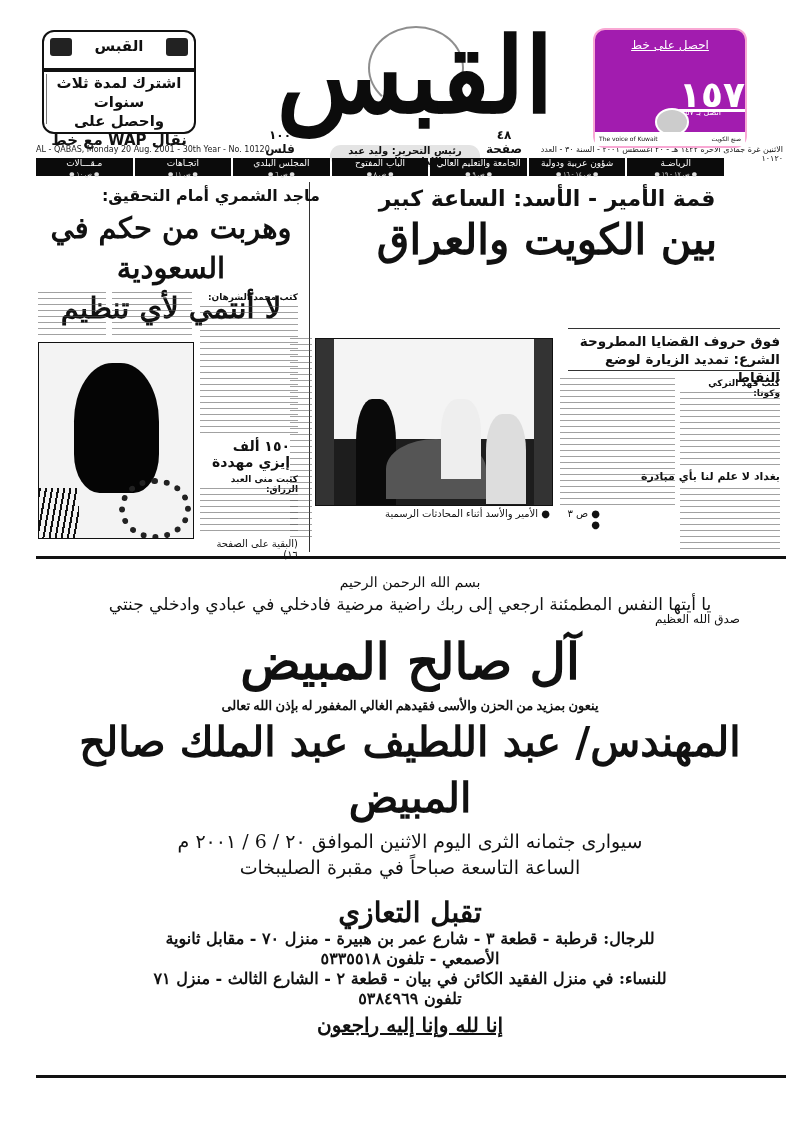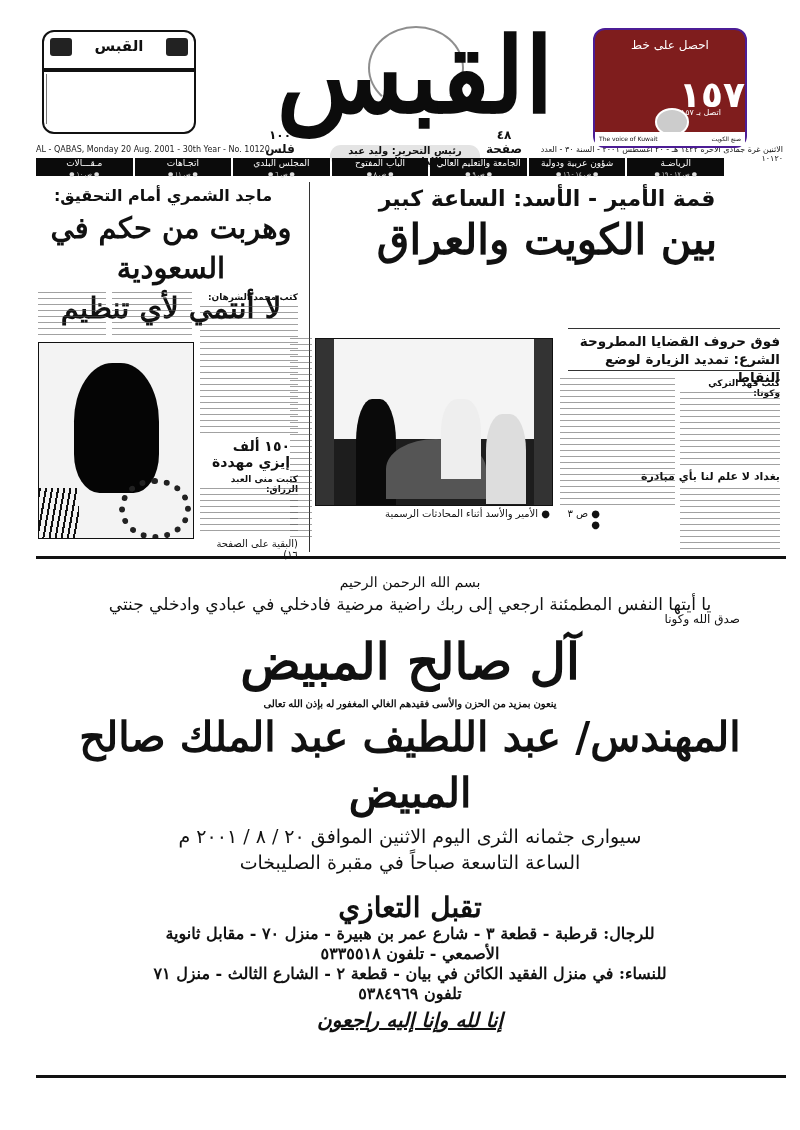--- a/index.html
+++ b/index.html
@@ -21,37 +21,37 @@
   .logo-text { position:absolute; left:0; right:0; top:-6px; text-align:center; font-family:"DejaVu Serif", serif;
                font-weight:bold; font-size:104px; line-height:120px; letter-spacing:-4px; color:#0c0c0c; }
   .sunburst { position:absolute; left:128px; top:4px; width:92px; height:80px; border-radius:50%;
               border:2px solid #333; border-bottom-color:transparent; opacity:.55; }
   .price { left:260px; top:128px; width:40px; text-align:center; font-size:12px; font-weight:bold; line-height:14px; }
   .pages { left:484px; top:128px; width:40px; text-align:center; font-size:12px; font-weight:bold; line-height:14px; }
   .editor { left:330px; top:145px; width:150px; font-size:10px; text-align:center; font-weight:bold; background:#e4e4e4; }
   .date-en { left:36px; top:145px; font-size:8px; color:#222; }
   .date-ar { left:528px; top:145px; width:255px; font-size:8px; text-align:right; }
 
-  .nokia-ad { left:593px; top:28px; width:150px; height:116px; background:#7f1d1d; color:#fff; border:2px solid #4c1d95; }
+  .nokia-ad { left:593px; top:28px; width:150px; height:116px; background:#a21caf; color:#fff; border:2px solid #f9a8d4;text-decoration:underline; }
   .nokia-ad .h { text-align:center; font-size:12px; margin-top:8px; }
   .nokia-ad .num { text-align:right; font-size:36px; font-weight:bold; margin-top:22px; letter-spacing:2px; }
   .nokia-ad .sm { position:absolute; right:24px; top:78px; font-size:8px; }
   .nokia-ad .strip { position:absolute; left:0; right:0; bottom:0; height:14px; background:#fff; color:#111; font-size:6px; line-height:14px; padding:0 4px; }
   .nokia-ad .badge { position:absolute; left:60px; bottom:10px; width:30px; height:24px; border-radius:50%; background:#ccc; border:2px solid #fff; }
 
   
   .navbar { left:36px; top:158px; width:688px; height:18px; display:flex; flex-direction:row-reverse; gap:2px; }
   .nav-item { flex:1; background:#0b0b0b; color:#fff; text-align:center; font-size:9px; line-height:9px; padding-top:1px; }
   .nav-item .pg { font-size:6px; color:#ddd; display:block; margin-top:1px; }
 
   
   .rule-v { background:#333; width:1px; }
   .kick-main { left:312px; top:186px; width:470px; text-align:center; font-weight:bold; font-size:22px; letter-spacing:2px; }
   .head-main { left:312px; top:212px; width:470px; text-align:center; font-family:"DejaVu Serif", serif; font-weight:bold; font-size:42px; line-height:56px; }
-  .kick-left { left:28px; top:186px; width:270px; text-align:center; font-weight:bold; font-size:16px; }
+  .kick-left { left:50px; top:186px; width:270px; font-weight:bold; font-size:16px; }
   .head-left { left:36px; top:208px; width:270px; text-align:center; font-family:"DejaVu Serif", serif; font-weight:bold; font-size:29px; line-height:40px; }
 
   .byline { font-size:9px; font-weight:bold; text-align:right; }
   .text-col { background: repeating-linear-gradient(to bottom, #555 0, #555 1px, transparent 1px, transparent 6px); opacity:.55; }
 
   .photo-left { left:38px; top:342px; width:154px; height:195px; background:#f3f3f3; border:1px solid #111; overflow:hidden; }
   .photo-left .hair { position:absolute; left:35px; top:20px; width:85px; height:130px; background:#050505; border-radius:45% 45% 30% 30%; }
   .photo-left .plants { position:absolute; left:0; bottom:0; width:40px; height:50px; background:repeating-linear-gradient(100deg,#111 0,#111 2px,transparent 2px,transparent 6px); }
   .photo-left .neck { position:absolute; left:80px; top:135px; width:60px; height:50px; border-radius:50%; border:6px dotted #222; }
 
@@ -70,37 +70,42 @@
   .big-num { left:200px; top:438px; width:90px; text-align:right; font-weight:bold; font-size:14px; line-height:16px; }
 
   
   .obit-top { left:36px; top:556px; width:750px; height:3px; background:#111; }
   .obit-bot { left:36px; top:1075px; width:750px; height:3px; background:#111; }
   .obit { left:40px; top:560px; width:740px; text-align:center; }
   .basmala { font-family:"DejaVu Serif", serif; font-size:14px; margin-top:14px; }
   .verse { font-family:"DejaVu Serif", serif; font-size:17px; margin-top:4px; }
   .sadaq { font-family:"DejaVu Serif", serif; font-size:12px; text-align:right; margin-right:40px; margin-top:-2px; }
   .family { font-family:"DejaVu Serif", serif; font-weight:bold; font-size:50px; line-height:64px; margin-top:4px; }
-  .mourn { font-family:Liberation Sans, sans-serif; font-weight:bold; font-size:10px; margin-top:4px; }
+  .mourn { font-family:Liberation Serif, serif; font-weight:bold; font-size:13px; margin-top:4px; }
   .deceased { font-family:"DejaVu Serif", serif; font-weight:bold; font-size:41px; line-height:56px; }
   .funeral { font-family:"DejaVu Serif", serif; font-size:19px; line-height:22px; margin-top:4px; }
   .condol-h { font-family:"DejaVu Serif", serif; font-weight:bold; font-size:28px; margin-top:18px; }
   .addr { font-family:"DejaVu Serif", serif; font-weight:bold; font-size:16px; line-height:20px; }
-  .closing { font-family:"DejaVu Serif", serif; font-weight:bold; font-size:20px; margin-top:4px; text-decoration:underline;font-style:italic; }
+  .closing { font-family:"DejaVu Serif", serif; font-weight:bold; font-size:20px; margin-top:4px; text-decoration:underline; }
 </style>
 </head>
 <body>
 
 <div class="abs sub-ad rtl">
   <div class="top">
     <div class="tv l"></div>
     <div class="mini-logo">القبس</div>
     <div class="tv r"></div>
   </div>
   <div class="side"></div>
+  <div class="body">
+    <div>اشترك لمدة ثلاث سنوات</div>
+    <div>واحصل على</div>
+    <div>نقال WAP مع خط</div>
+  </div>
 </div>
 
 <div class="abs logo">
   <div class="sunburst"></div>
   <div class="logo-text rtl">القبس</div>
 </div>
 
 <div class="abs price rtl">
   <div>١٠٠</div>
   <div>فلس</div>
@@ -210,25 +215,25 @@
   <div>إيزي مهددة</div>
 </div>
 <div class="abs byline rtl" style="left:200px; top:474px; width:98px;">كتبت منى العبد الرزاق:</div>
 <div class="abs text-col" style="left:200px; top:488px; width:98px; height:46px;"></div>
 <div class="abs caption rtl" style="left:200px; top:538px; width:98px; text-align:right;">(البقية على الصفحة ١٦)</div>
 
 <div class="abs obit-top"></div>
 <div class="abs obit rtl">
   <div class="basmala">بسم الله الرحمن الرحيم</div>
   <div class="verse">يا أيتها النفس المطمئنة ارجعي إلى ربك راضية مرضية فادخلي في عبادي وادخلي جنتي</div>
-  <div class="sadaq">صدق الله وكونا</div>
+  <div class="sadaq">صدق الله العظيم</div>
   <div class="family">آل صالح المبيض</div>
   <div class="mourn">ينعون بمزيد من الحزن والأسى فقيدهم الغالي المغفور له بإذن الله تعالى</div>
   <div class="deceased">المهندس/ عبد اللطيف عبد الملك صالح المبيض</div>
-  <div class="funeral">سيوارى جثمانه الثرى اليوم الاثنين الموافق ٢٠ / ٨ / ٢٠٠١ م</div>
+  <div class="funeral">سيوارى جثمانه الثرى اليوم الاثنين الموافق ٢٠ / 6 / ٢٠٠١ م</div>
   <div class="funeral">الساعة التاسعة صباحاً في مقبرة الصليبخات</div>
   <div class="condol-h">تقبل التعازي</div>
   <div class="addr">للرجال: قرطبة - قطعة ٣ - شارع عمر بن هبيرة - منزل ٧٠ - مقابل ثانوية</div>
   <div class="addr">الأصمعي - تلفون ٥٣٣٥٥١٨</div>
   <div class="addr">للنساء: في منزل الفقيد الكائن في بيان - قطعة ٢ - الشارع الثالث - منزل ٧١</div>
   <div class="addr">تلفون ٥٣٨٤٩٦٩</div>
   <div class="closing">إنا لله وإنا إليه راجعون</div>
 </div>
 <div class="abs obit-bot"></div>
 

